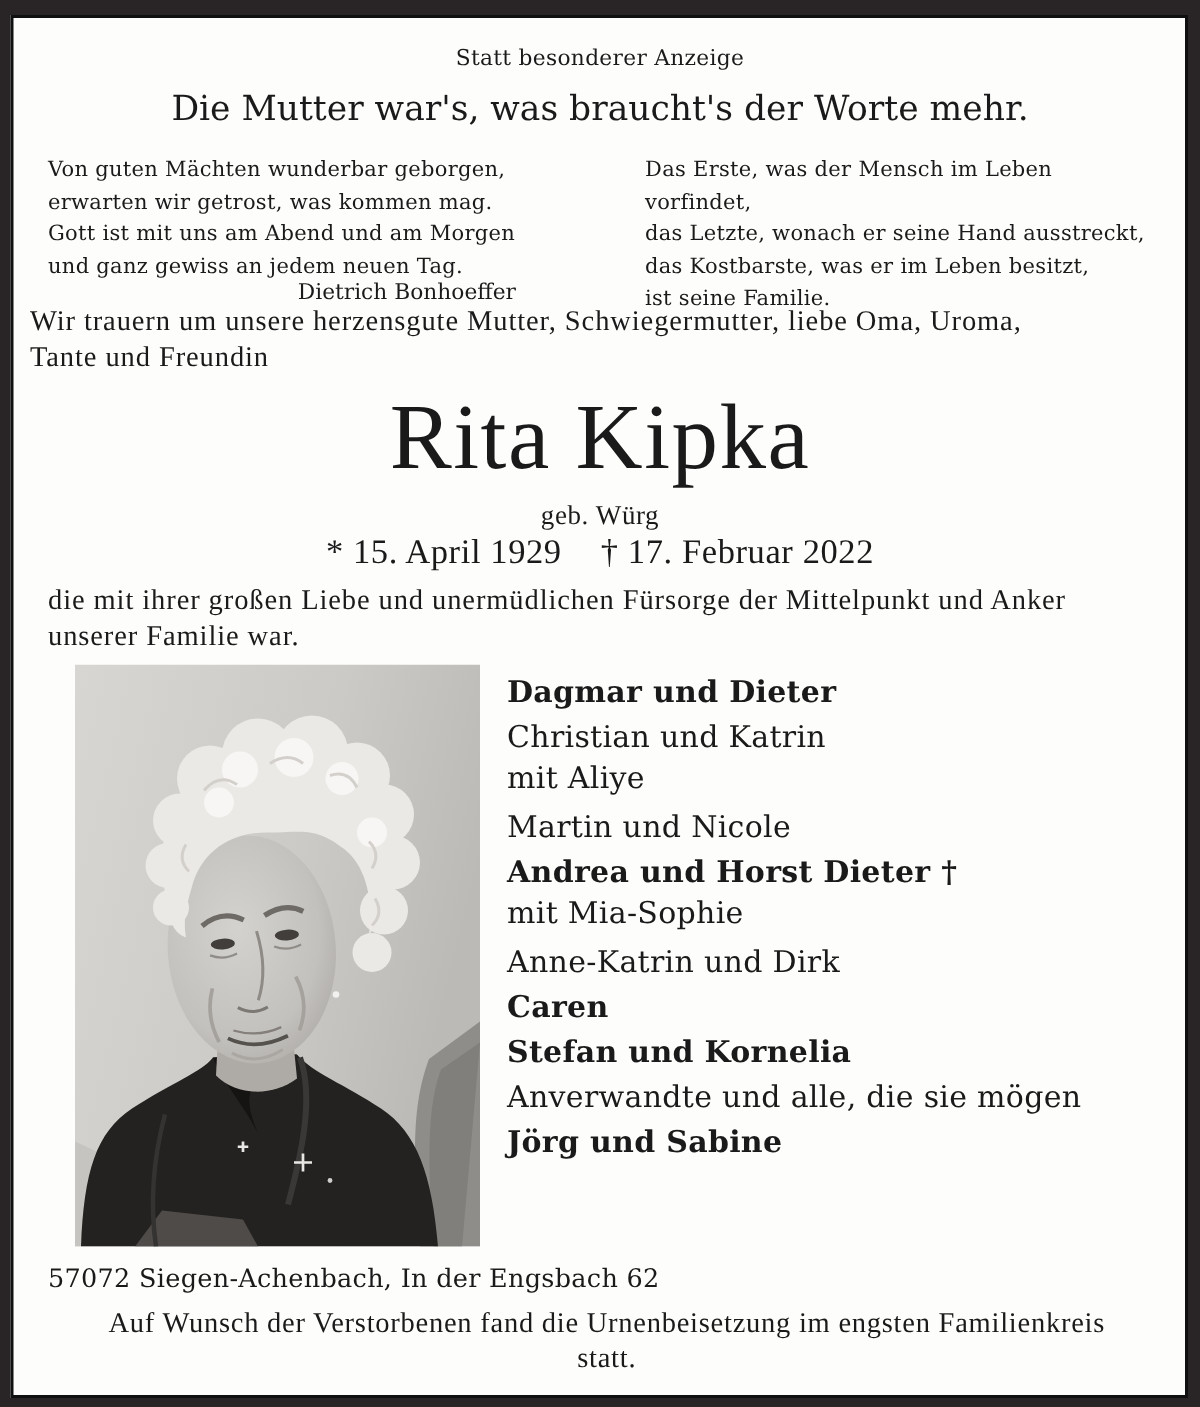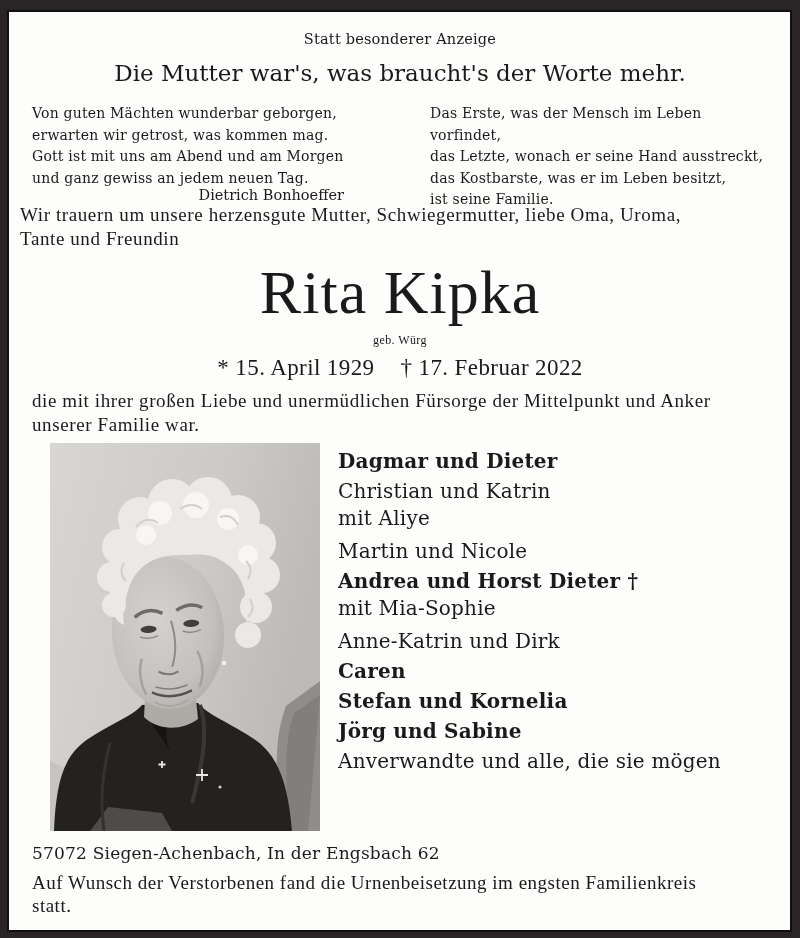--- a/index.html
+++ b/index.html
@@ -18,37 +18,37 @@
   .center{left:0;width:800px;text-align:center;}
 
   .pretitle{top:31px;font-size:14.5px;letter-spacing:.2px;}
   .headline{top:60px;font-size:23px;line-height:27px;}
   .poem{font-size:14px;line-height:21.5px;letter-spacing:.2px;}
   .poem-left{left:32px;top:103px;width:330px;}
   .poem-right{left:430px;top:103px;width:340px;}
   .attribution{left:32px;top:187px;width:312px;text-align:right;font-size:14.5px;}
   .intro{left:20px;top:203px;width:740px;font-size:19px;line-height:23.5px;letter-spacing:.6px;}
   .deceased-name{top:256px;font-size:62px;line-height:72px;letter-spacing:1px;}
-  .birth-name{top:333px;font-size:12px;letter-spacing:.4px;}
+  .birth-name{top:333px;font-size:18px;letter-spacing:.4px;}
   .dates{top:355px;font-size:23px;letter-spacing:.4px;}
   .dates .death{margin-left:26px;}
   .tribute{left:32px;top:389px;width:745px;font-size:19px;line-height:23.5px;letter-spacing:.6px;}
 
   .photo-frame{left:50px;top:443px;width:270px;height:388px;}
   .photo-frame svg{display:block;}
 
   .mourners{left:338px;top:446px;width:445px;}
   .mourners-heading{font-size:17px;line-height:22px;margin-bottom:5px;letter-spacing:.2px;}
   .mourner{font-size:20px;line-height:30px;letter-spacing:.2px;}
   .mourner.bold{font-weight:bold;}
   .mourner.sub{margin-top:-3px;line-height:30px;}
   .mourner.sub + .mourner{margin-top:3px;}
 
   .address{left:32px;top:843px;width:740px;font-size:17px;letter-spacing:.2px;}
-  .closing{left:32px;top:871px;width:745px;font-size:19px;line-height:23px;letter-spacing:.5px;}
+  .closing{left:32px;top:871px;width:745px;font-size:19px;line-height:23px;letter-spacing:.5px;text-align:center;}
 </style>
 </head>
 <body>
 
 <div class="card"></div>
 
 <div class="abs center slab pretitle">Statt besonderer Anzeige</div>
 
 <div class="abs center slab headline">Die Mutter war's, was braucht's der Worte mehr.</div>
 
@@ -163,19 +163,19 @@
   <div class="slab">
       <div class="mourner bold">Dagmar und Dieter</div>
       <div class="mourner">Christian und Katrin</div>
       <div class="mourner sub">mit Aliye</div>
       <div class="mourner">Martin und Nicole</div>
       <div class="mourner bold">Andrea und Horst Dieter †</div>
       <div class="mourner sub">mit Mia-Sophie</div>
       <div class="mourner">Anne-Katrin und Dirk</div>
       <div class="mourner bold">Caren</div>
       <div class="mourner bold">Stefan und Kornelia</div>
+      <div class="mourner">Anverwandte und alle, die sie mögen</div>
       <div class="mourner bold">Jörg und Sabine</div>
-      <div class="mourner">Anverwandte und alle, die sie mögen</div>
     </div>
 </div>
 
 <div class="abs slab address">57072 Siegen-Achenbach, In der Engsbach 62</div>
 <div class="abs cond closing">Auf Wunsch der Verstorbenen fand die Urnenbeisetzung im engsten Familienkreis<br>statt.</div>
 
 </body></html>

